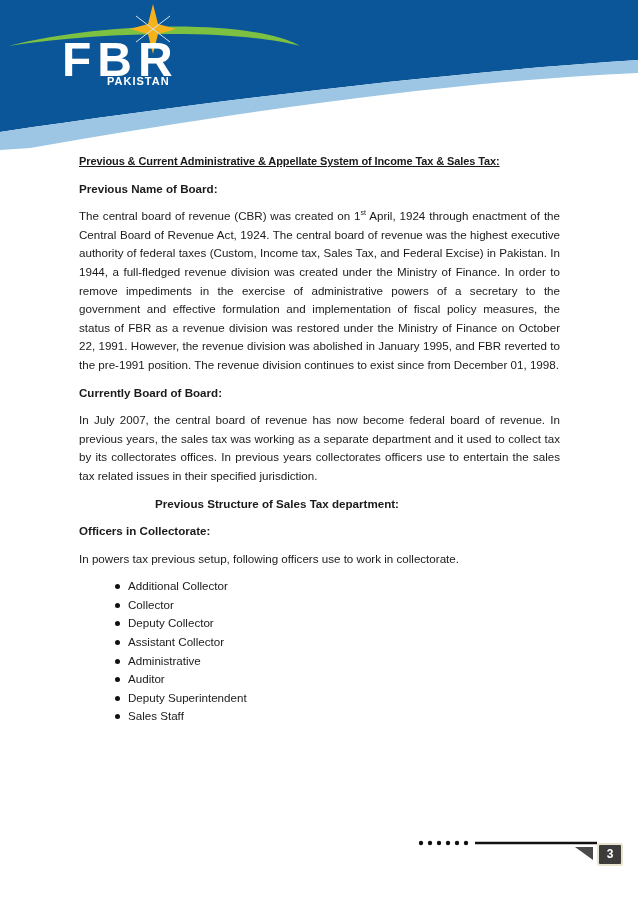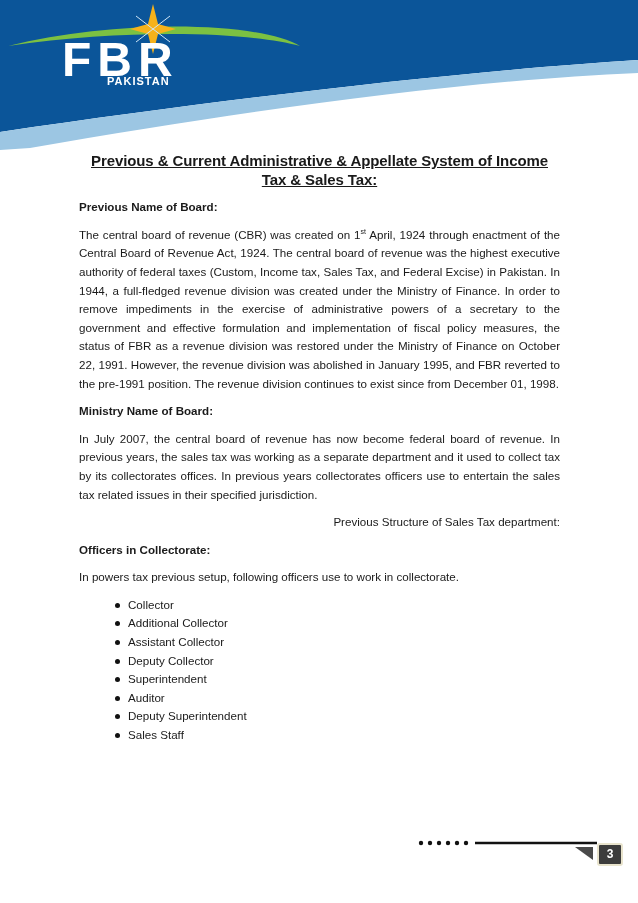--- a/index.html
+++ b/index.html
@@ -1,24 +1,24 @@
 <!DOCTYPE html>
 <html><head>
 <meta charset="utf-8">
 <style>
   html, body { margin:0; padding:0; background:#ffffff; }
   body { width:638px; height:903px; position:relative; overflow:hidden;
          font-family:"Liberation Sans", sans-serif; color:#1a1a1a; }
   .banner { position:absolute; left:0; top:0; width:638px; height:150px; }
   .content { position:absolute; left:79px; top:152px; width:481px;
              font-size:11.6px; line-height:18.6px; }
-  .title { font-weight:bold; text-decoration:underline; margin:0 0 9px 0; font-size:15px; letter-spacing:-0.1px;text-align:center;}
+  .title { font-weight:bold; text-decoration:underline; margin:0 0 9px 0; font-size:11px; letter-spacing:-0.1px;}
   .heading { font-weight:bold; margin:0 0 9px 0; }
   .para { text-align:justify; margin:0 0 9px 0; }
-  .center-heading { font-weight:normal; margin:0 0 9px 0; padding-left:76px;text-align:right; }
+  .center-heading { font-weight:bold; margin:0 0 9px 0; padding-left:76px; }
   sup { font-size:7px; line-height:0; }
   ul.officers { list-style:none; margin:0; padding:0 0 0 36px; }
   ul.officers li { position:relative; padding-left:13px; line-height:18.6px; }
   ul.officers li .bullet { position:absolute; left:0; top:7px; width:5px; height:5px;
                            border-radius:50%; background:#111; }
   .footer { position:absolute; left:0; top:0; width:638px; height:903px; pointer-events:none; }
   .page-box { position:absolute; left:597px; top:843px; width:22px; height:19px;
               background:#3c3c3c; border:2px solid #e8e3cc; border-radius:3px;
               color:#fff; font-weight:bold; font-size:12px; text-align:center; line-height:19px; }
 </style>
@@ -38,33 +38,33 @@
   <text x="62" y="76" font-family="Liberation Sans, sans-serif" font-weight="bold" font-size="48" fill="#ffffff" letter-spacing="6">FBR</text>
   <text x="107" y="85" font-family="Liberation Sans, sans-serif" font-weight="bold" font-size="11" fill="#ffffff" letter-spacing="1">PAKISTAN</text>
 </svg>
 
 <div class="content">
   <p class="title">Previous &amp; Current Administrative &amp; Appellate System of Income Tax &amp; Sales Tax:</p>
 
   <p class="heading">Previous Name of Board:</p>
   <p class="para"><span>The central board of revenue (CBR) was created on 1</span><sup>st</sup><span> April, 1924 through enactment of the Central Board of Revenue Act, 1924. The central board of revenue was the highest executive authority of federal taxes (Custom, Income tax, Sales Tax, and Federal Excise) in Pakistan. In 1944, a full-fledged revenue division was created under the Ministry of Finance. In order to remove impediments in the exercise of administrative powers of a secretary to the government and effective formulation and implementation of fiscal policy measures, the status of FBR as a revenue division was restored under the Ministry of Finance on October 22, 1991. However, the revenue division was abolished in January 1995, and FBR reverted to the pre-1991 position. The revenue division continues to exist since from December 01, 1998.</span></p>
 
-  <p class="heading">Ministry Name of Board:</p>
+  <p class="heading">Currently Board of Board:</p>
   <p class="para">In July 2007, the central board of revenue has now become federal board of revenue. In previous years, the sales tax was working as a separate department and it used to collect tax by its collectorates offices. In previous years collectorates officers use to entertain the sales tax related issues in their specified jurisdiction.</p>
 
   <p class="center-heading">Previous Structure of Sales Tax department:</p>
   <p class="heading">Officers in Collectorate:</p>
   <p class="para">In powers tax previous setup, following officers use to work in collectorate.</p>
 
   <ul class="officers">
+    <li><span class="bullet"></span><span>Additional Collector</span></li>
     <li><span class="bullet"></span><span>Collector</span></li>
-    <li><span class="bullet"></span><span>Additional Collector</span></li>
+    <li><span class="bullet"></span><span>Deputy Collector</span></li>
     <li><span class="bullet"></span><span>Assistant Collector</span></li>
-    <li><span class="bullet"></span><span>Deputy Collector</span></li>
-    <li><span class="bullet"></span><span>Superintendent</span></li>
+    <li><span class="bullet"></span><span>Administrative</span></li>
     <li><span class="bullet"></span><span>Auditor</span></li>
     <li><span class="bullet"></span><span>Deputy Superintendent</span></li>
     <li><span class="bullet"></span><span>Sales Staff</span></li>
   </ul>
 </div>
 
 <svg class="footer" viewBox="0 0 638 903" width="638" height="903">
   <g fill="#111">
     <circle cx="421" cy="843" r="2.2"></circle>
     <circle cx="430" cy="843" r="2.2"></circle>

